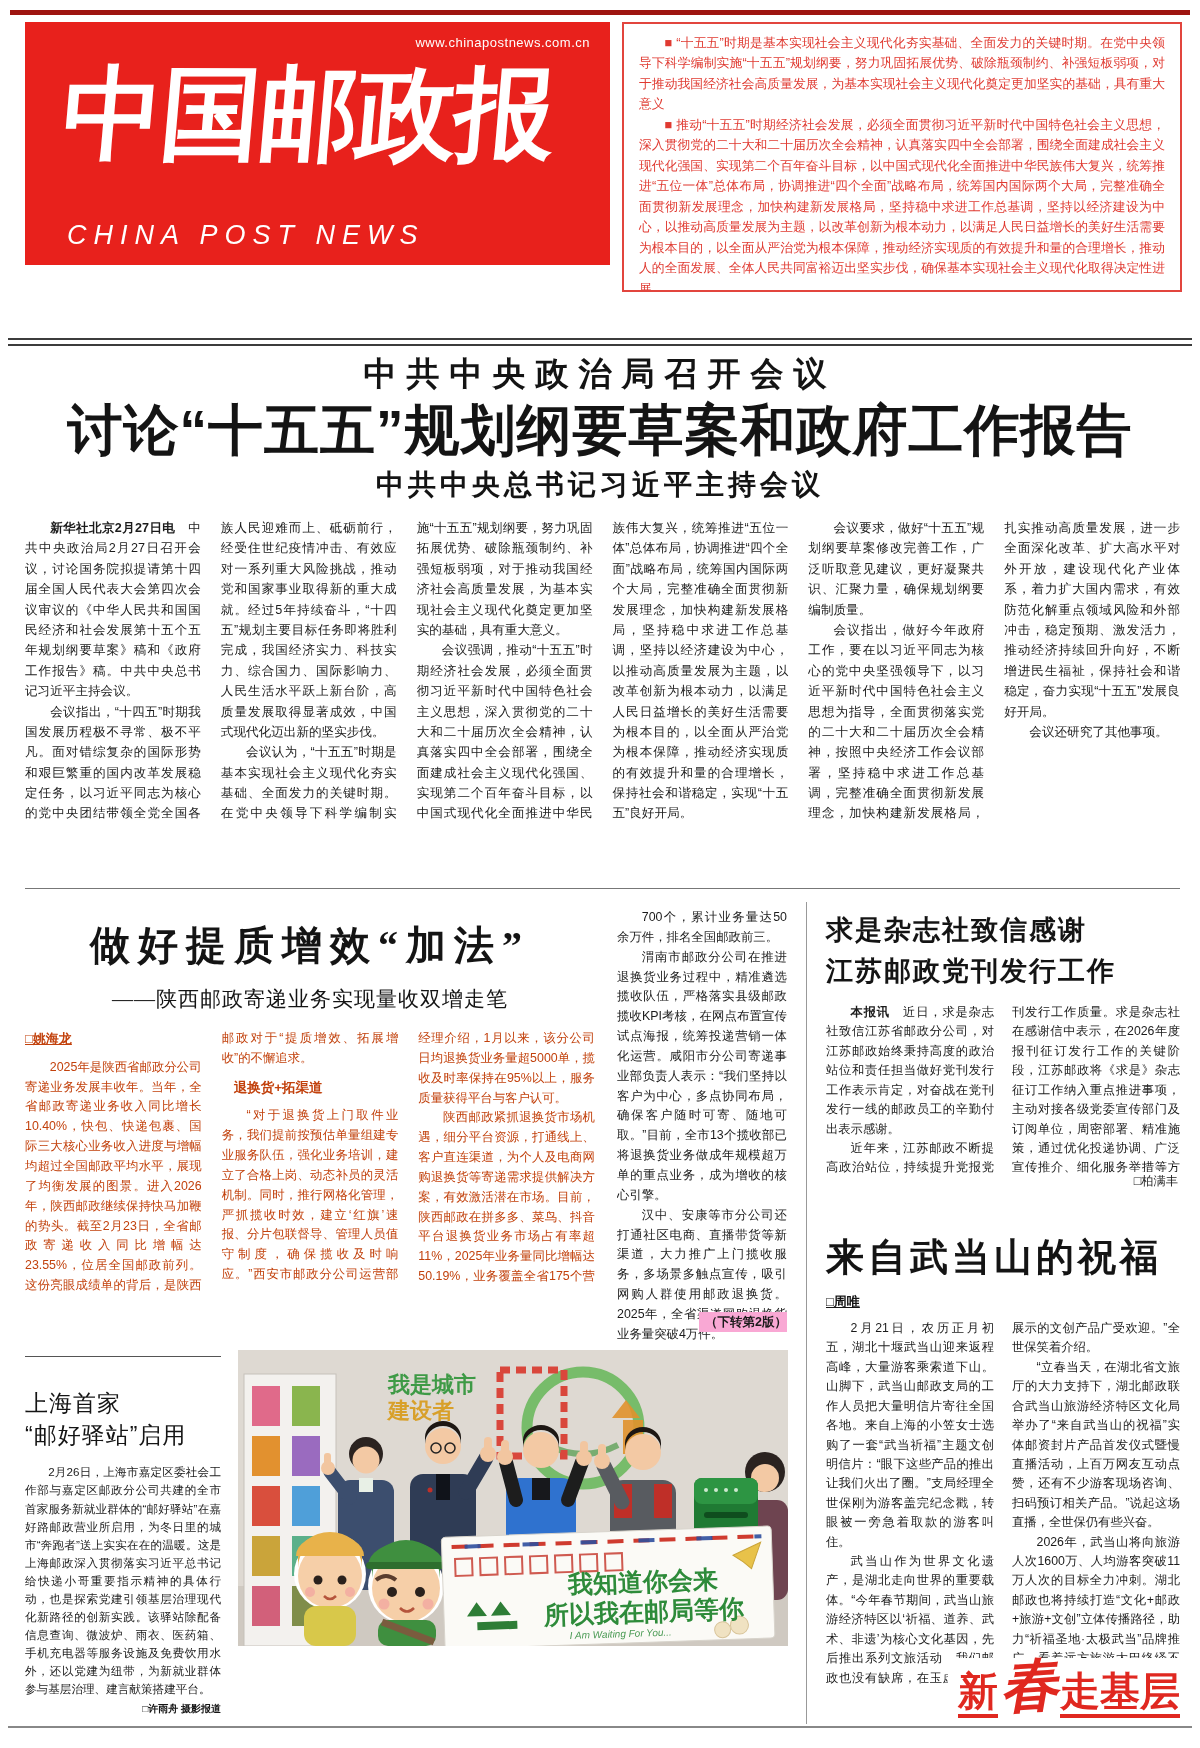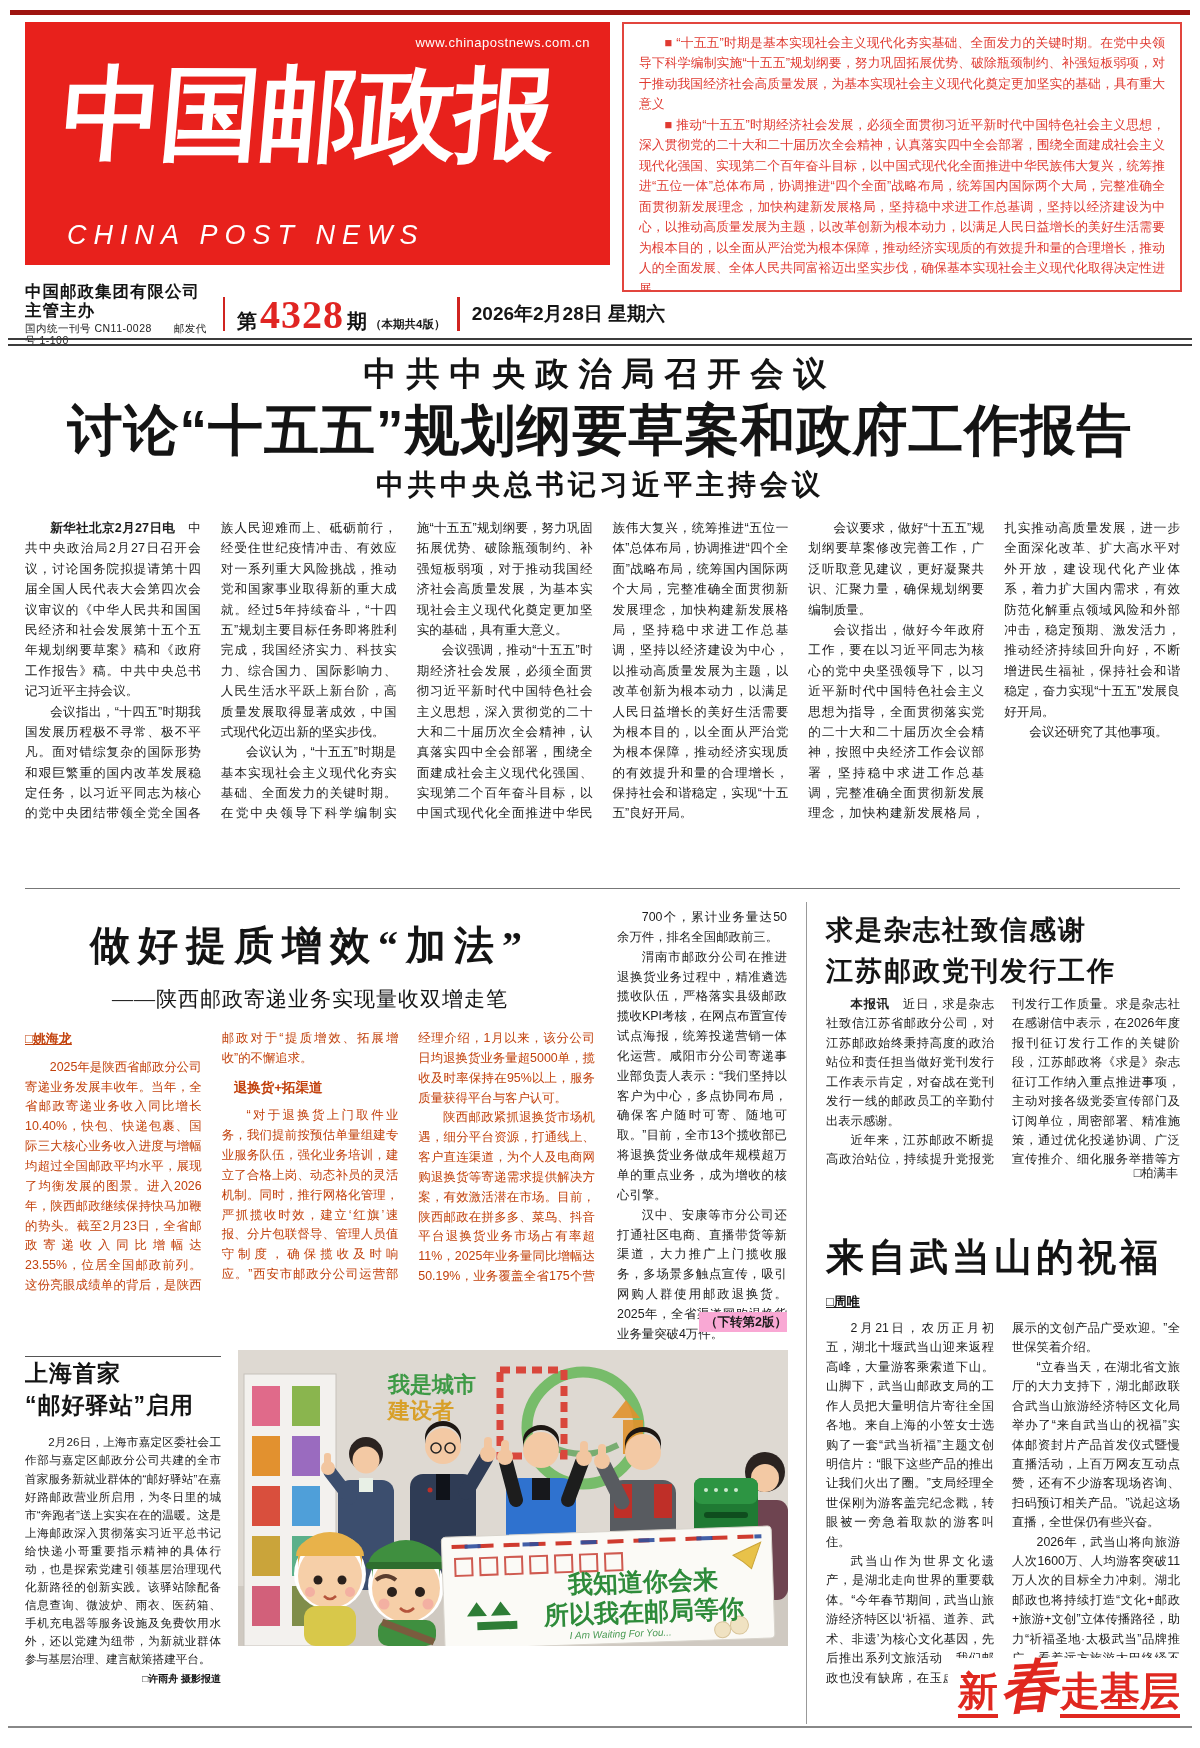--- a/index.html
+++ b/index.html
@@ -62,40 +62,40 @@
   .sx-body p{margin:0;text-indent:2em;}
   .byline{font-weight:bold;font-size:13px;text-decoration:underline;margin-bottom:8px;}
   .crosshead{font-weight:bold;font-size:13.5px;margin:8px 12px;text-indent:0;}
   .sx-col4{position:absolute;right:0;top:6px;width:170px;height:440px;font-size:12.4px;line-height:1.6;
            text-align:justify;overflow:hidden;color:#1b1b1b;}
   .sx-col4 p{margin:0;text-indent:2em;}
   .jump{position:absolute;right:0;bottom:16px;background:#f9a8d4;font-weight:bold;font-size:12.5px;padding-left:6px;}
   
   .qs{position:absolute;left:826px;top:910px;width:354px;height:284px;}
   .qs-title{font-family:var(--serif);font-weight:900;font-size:27px;line-height:1.5;letter-spacing:2px;}
-  .qs-body{position:relative;margin-top:4px;height:188px;column-count:2;column-gap:18px;
+  .qs-body{position:relative;margin-top:12px;height:188px;column-count:2;column-gap:18px;
            font-size:12.3px;line-height:1.58;text-align:justify;overflow:hidden;color:#1b1b1b;}
   .qs-body p{margin:0;text-indent:2em;}
   .tag{font-weight:bold;}
   .sig{position:absolute;right:2px;bottom:0;background:#fff;font-size:12.3px;padding-left:8px;}
   
   .wd{position:absolute;left:826px;top:1232px;width:354px;height:492px;}
   .wd-title{font-family:var(--serif);font-weight:900;font-size:38px;letter-spacing:4px;}
   .wd-by{margin-top:10px;}
   .wd-body{position:relative;margin-top:8px;height:400px;column-count:2;column-gap:18px;
            font-size:12.3px;line-height:1.58;text-align:justify;overflow:hidden;color:#1b1b1b;}
   .wd-body p{margin:0;text-indent:2em;}
   .xc-logo{position:absolute;right:0px;bottom:6px;background:#fff;display:flex;align-items:baseline;
            color:#e02820;font-family:var(--serif);font-weight:900;padding:2px 0 0 10px;}
   .xc-a{font-size:40px;border-bottom:4px solid #e02820;line-height:1.1;}
   .xc-b{font-size:58px;line-height:.9;transform:rotate(-4deg);font-style:italic;margin:0 2px;}
   .xc-c{font-size:40px;line-height:1.1;border-bottom:4px solid #e02820;}
   
   .sh{position:absolute;left:25px;top:1356px;width:196px;height:367px;border-top:1px solid #555;}
-  .sh-title{font-weight:700;font-size:23px;line-height:1.4;letter-spacing:1px;}
+  .sh-title{margin-top:30px;font-weight:400;font-size:23px;line-height:1.4;letter-spacing:1px;}
   .sh-body{margin-top:12px;font-size:11.6px;line-height:1.56;text-align:justify;color:#1b1b1b;}
   .sh-body p{margin:0;text-indent:2em;}
   .sh-credit{text-align:right;font-weight:bold;font-size:10px;margin-top:4px;}
   
   .photo{position:absolute;left:238px;top:1350px;width:550px;height:296px;background:#dcd7d0;overflow:hidden;}
   .photo svg{display:block;}
 </style>
 </head>
 <body>
 
@@ -107,35 +107,20 @@
     <div class="mh-site">www.chinapostnews.com.cn</div>
     <div class="mh-brand">中国邮政报</div>
     <div class="mh-en">CHINA POST NEWS</div>
   </div>
 
   <div class="notice">
     <p>■ “十五五”时期是基本实现社会主义现代化夯实基础、全面发力的关键时期。在党中央领导下科学编制实施“十五五”规划纲要，努力巩固拓展优势、破除瓶颈制约、补强短板弱项，对于推动我国经济社会高质量发展，为基本实现社会主义现代化奠定更加坚实的基础，具有重大意义</p>
     <p>■ 推动“十五五”时期经济社会发展，必须全面贯彻习近平新时代中国特色社会主义思想，深入贯彻党的二十大和二十届历次全会精神，认真落实四中全会部署，围绕全面建成社会主义现代化强国、实现第二个百年奋斗目标，以中国式现代化全面推进中华民族伟大复兴，统筹推进“五位一体”总体布局，协调推进“四个全面”战略布局，统筹国内国际两个大局，完整准确全面贯彻新发展理念，加快构建新发展格局，坚持稳中求进工作总基调，坚持以经济建设为中心，以推动高质量发展为主题，以改革创新为根本动力，以满足人民日益增长的美好生活需要为根本目的，以全面从严治党为根本保障，推动经济实现质的有效提升和量的合理增长，推动人的全面发展、全体人民共同富裕迈出坚实步伐，确保基本实现社会主义现代化取得决定性进展</p>
   </div>
 
-  <div class="infobar">
-    <div class="pubblock">
-      <div class="pub">中国邮政集团有限公司主管主办</div>
-      <div class="issn">国内统一刊号 CN11-0028　　邮发代号 1-100</div>
-    </div>
-    <div class="vdiv"></div>
-    <div class="issue">
-      <span class="pre">第</span>
-      <span class="num">4328</span>
-      <span class="suf">期</span>
-      <span class="note">（本期共4版）</span>
-    </div>
-    <div class="vdiv"></div>
-    <div class="date">2026年2月28日  星期六</div>
-  </div>
   <div class="dblrule"></div>
 
   <div class="kicker">中共中央政治局召开会议</div>
   <div class="headline">讨论“十五五”规划纲要草案和政府工作报告</div>
   <div class="subhead">中共中央总书记习近平主持会议</div>
   <div class="leadbody">
     <p><b>新华社北京2月27日电</b><span>　中共中央政治局2月27日召开会议，讨论国务院拟提请第十四届全国人民代表大会第四次会议审议的《中华人民共和国国民经济和社会发展第十五个五年规划纲要草案》稿和《政府工作报告》稿。中共中央总书记习近平主持会议。</span></p>
     <p>会议指出，“十四五”时期我国发展历程极不寻常、极不平凡。面对错综复杂的国际形势和艰巨繁重的国内改革发展稳定任务，以习近平同志为核心的党中央团结带领全党全国各族人民迎难而上、砥砺前行，经受住世纪疫情冲击、有效应对一系列重大风险挑战，推动党和国家事业取得新的重大成就。经过5年持续奋斗，“十四五”规划主要目标任务即将胜利完成，我国经济实力、科技实力、综合国力、国际影响力、人民生活水平跃上新台阶，高质量发展取得显著成效，中国式现代化迈出新的坚实步伐。</p><p>会议认为，“十五五”时期是基本实现社会主义现代化夯实基础、全面发力的关键时期。在党中央领导下科学编制实施“十五五”规划纲要，努力巩固拓展优势、破除瓶颈制约、补强短板弱项，对于推动我国经济社会高质量发展，为基本实现社会主义现代化奠定更加坚实的基础，具有重大意义。</p><p>会议强调，推动“十五五”时期经济社会发展，必须全面贯彻习近平新时代中国特色社会主义思想，深入贯彻党的二十大和二十届历次全会精神，认真落实四中全会部署，围绕全面建成社会主义现代化强国、实现第二个百年奋斗目标，以中国式现代化全面推进中华民族伟大复兴，统筹推进“五位一体”总体布局，协调推进“四个全面”战略布局，统筹国内国际两个大局，完整准确全面贯彻新发展理念，加快构建新发展格局，坚持稳中求进工作总基调，坚持以经济建设为中心，以推动高质量发展为主题，以改革创新为根本动力，以满足人民日益增长的美好生活需要为根本目的，以全面从严治党为根本保障，推动经济实现质的有效提升和量的合理增长，保持社会和谐稳定，实现“十五五”良好开局。</p><p>会议要求，做好“十五五”规划纲要草案修改完善工作，广泛听取意见建议，更好凝聚共识、汇聚力量，确保规划纲要编制质量。</p><p>会议指出，做好今年政府工作，要在以习近平同志为核心的党中央坚强领导下，以习近平新时代中国特色社会主义思想为指导，全面贯彻落实党的二十大和二十届历次全会精神，按照中央经济工作会议部署，坚持稳中求进工作总基调，完整准确全面贯彻新发展理念，加快构建新发展格局，扎实推动高质量发展，进一步全面深化改革、扩大高水平对外开放，建设现代化产业体系，着力扩大国内需求，有效防范化解重点领域风险和外部冲击，稳定预期、激发活力，推动经济持续回升向好，不断增进民生福祉，保持社会和谐稳定，奋力实现“十五五”发展良好开局。</p><p>会议还研究了其他事项。</p><span></span>
   </div>
 

